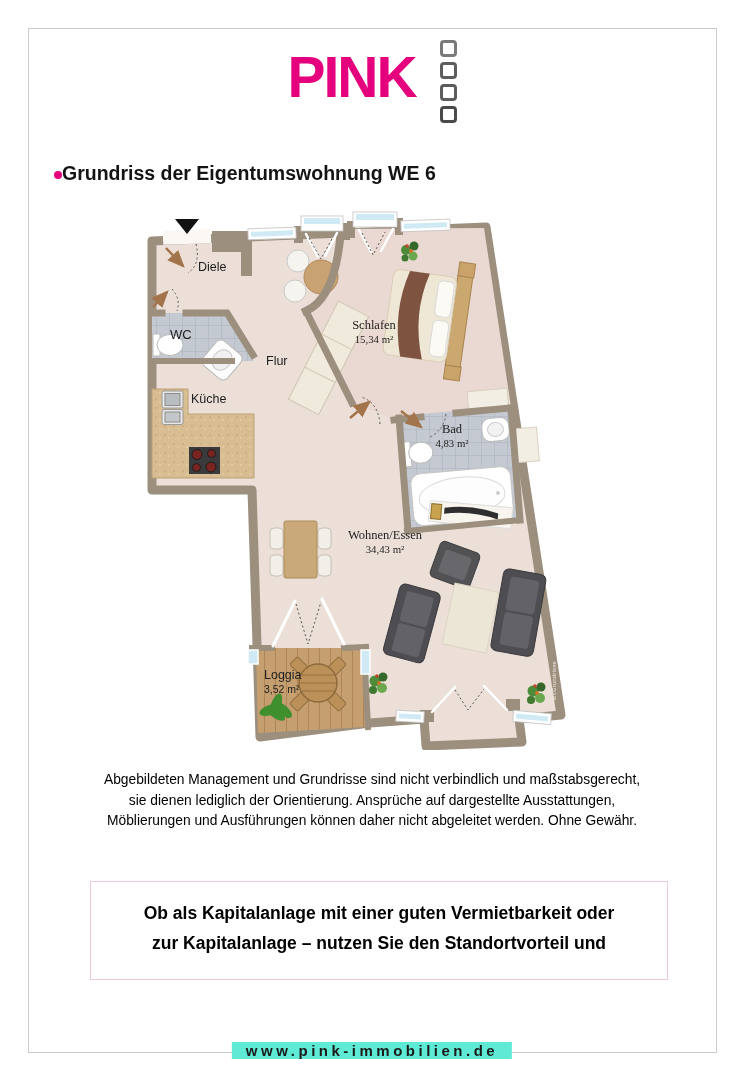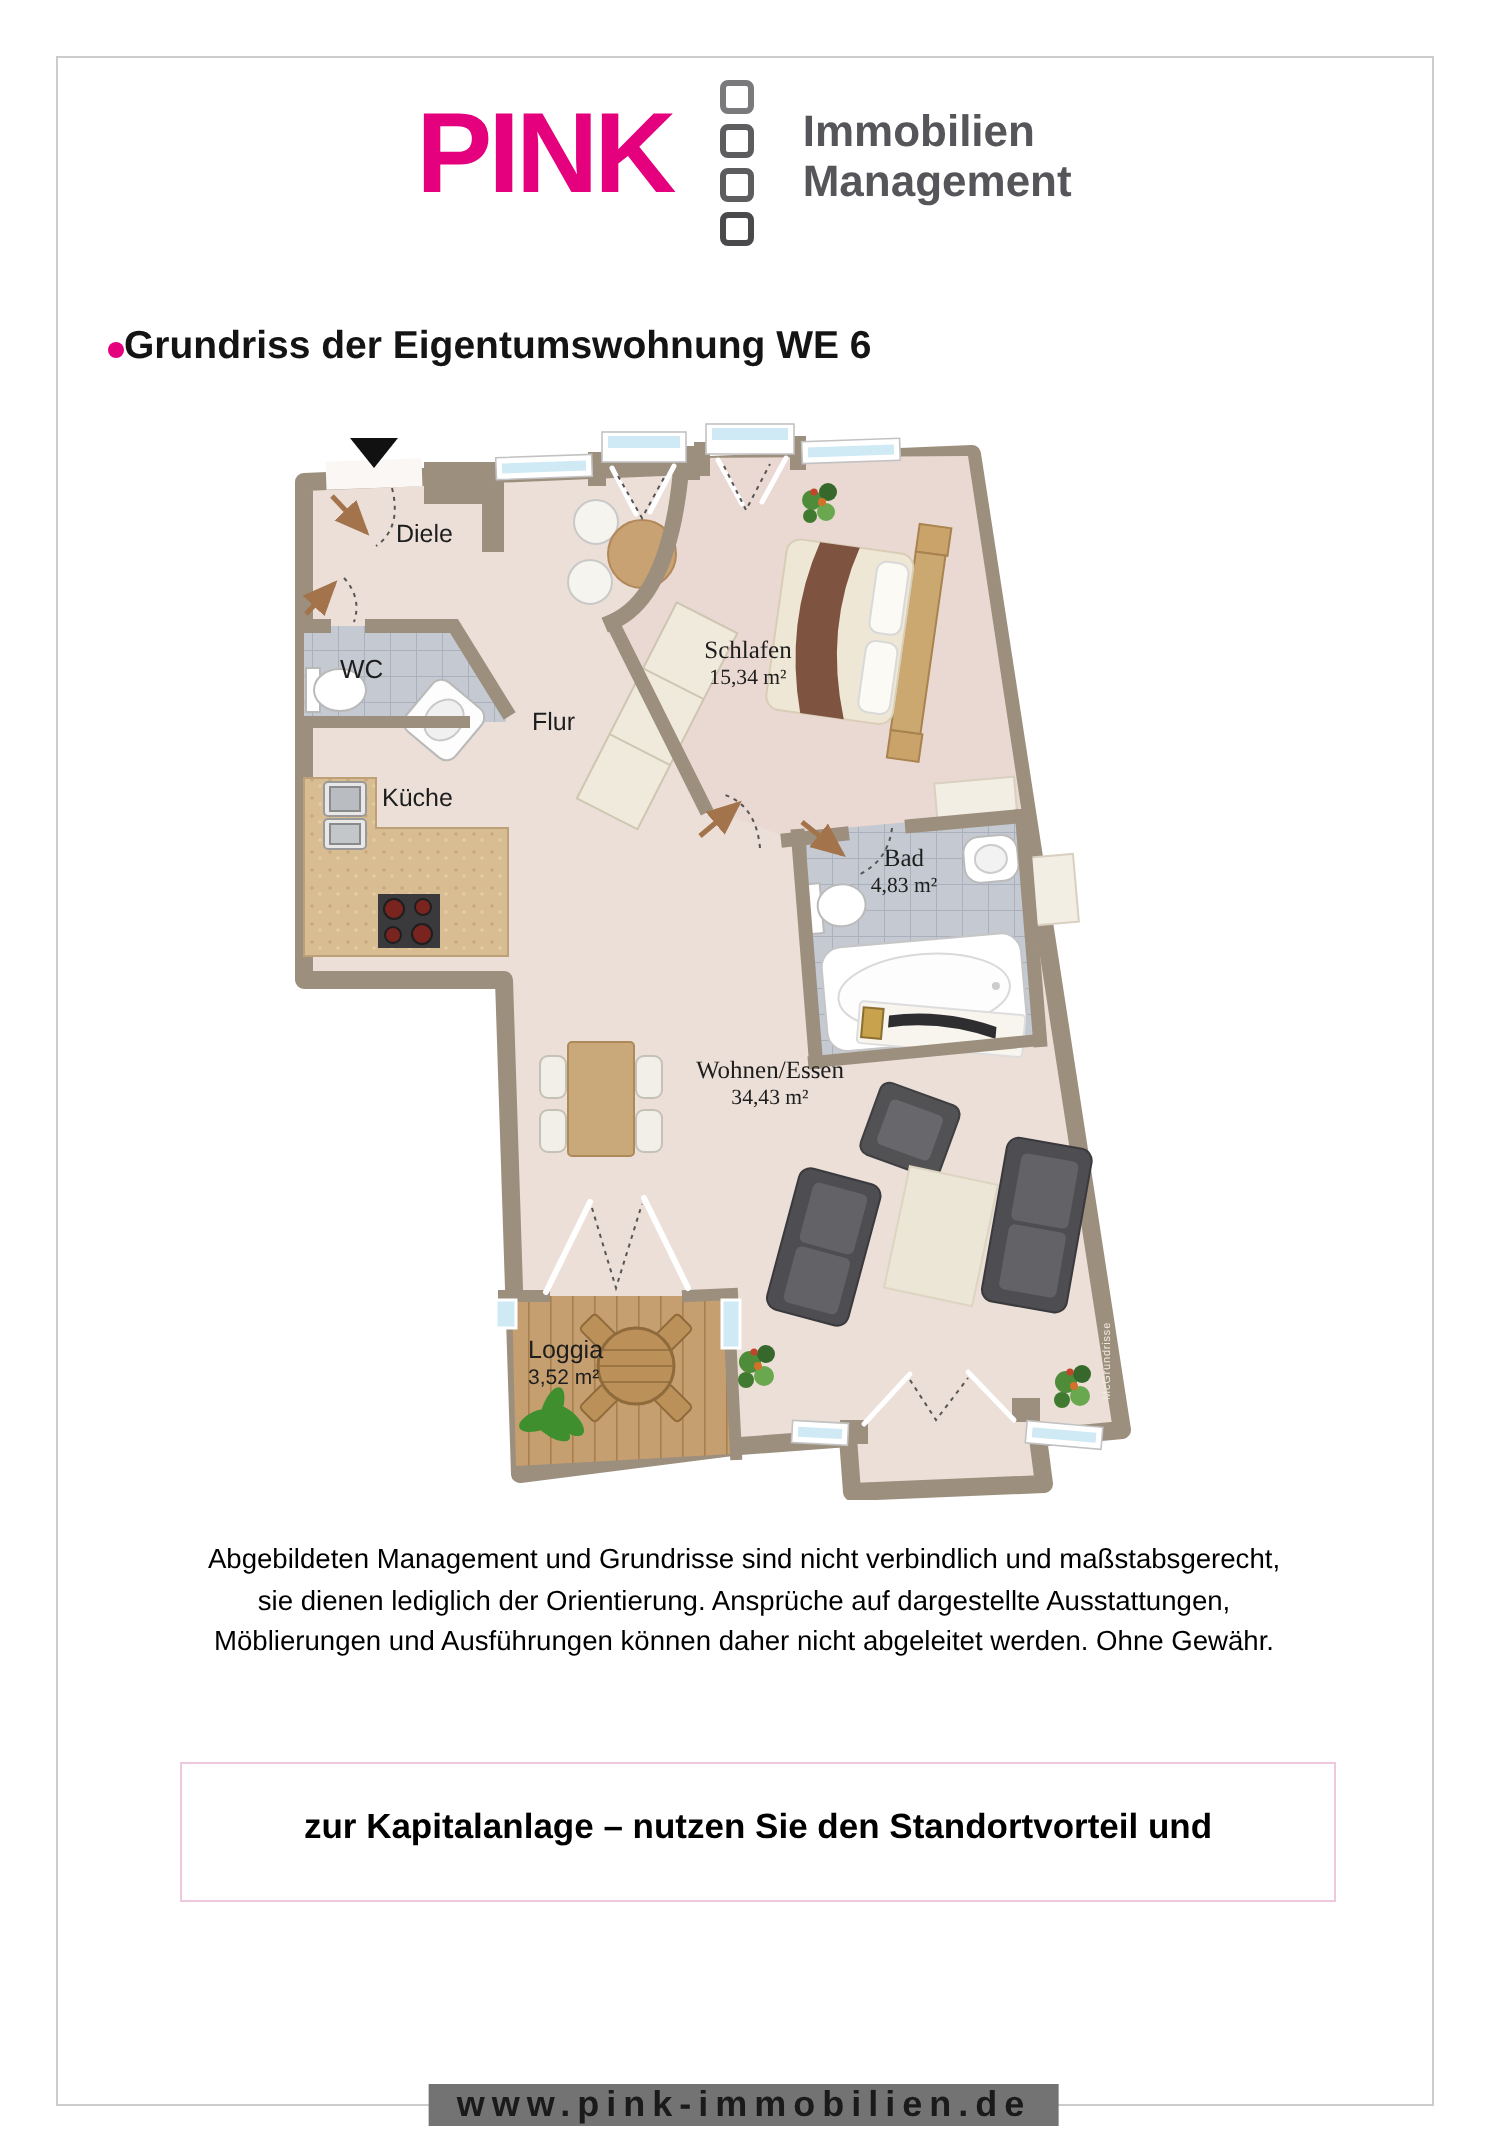--- a/index.html
+++ b/index.html
@@ -35,40 +35,36 @@
   }
   
   .disclaimer{position:absolute;top:770px;left:0;right:0;text-align:center;
     font-size:13.8px;line-height:20.5px;color:#000;z-index:2;}
   
   .highlight-box{position:absolute;left:90px;top:881px;width:560px;z-index:2;
     border:1px solid #eec9de;text-align:center;padding:17px 8px 21px;
     font-size:17.5px;font-weight:bold;line-height:29.5px;color:#000;}
   
   .footer{position:absolute;top:1042px;left:50%;transform:translateX(-50%);
-    background:#737373;padding:0 14px;font-size:18px;font-weight:bold;
+    background:#5eead4;padding:0 14px;font-size:15px;font-weight:bold;
     letter-spacing:3.5px;color:#1a1a1a;z-index:3;white-space:nowrap;}
 </style>
 </head>
 <body>
 
 <div class="page">
   <div class="page-border"></div>
 
   <header class="logo">
     <div class="logo-brand">PINK</div>
     <div class="logo-squares">
       <div class="logo-square"></div>
       <div class="logo-square"></div>
       <div class="logo-square"></div>
       <div class="logo-square"></div>
-    </div>
-    <div class="logo-company">
-      <div>Immobilien</div>
-      <div>Management</div>
     </div>
   </header>
 
   <div class="title-row">
     <span class="bullet"></span>
     <h1 class="page-title">Grundriss der Eigentumswohnung WE 6</h1>
   </div>
 
   <div class="floorplan">
     <svg width="452" height="540" viewBox="146 210 452 540">
@@ -356,17 +352,18 @@
     <div class="watermark">McGrundrisse</div>
   </div>
 
   <div class="disclaimer">
     <div>Abgebildeten Management und Grundrisse sind nicht verbindlich und maßstabsgerecht,</div>
     <div>sie dienen lediglich der Orientierung. Ansprüche auf dargestellte Ausstattungen,</div>
     <div>Möblierungen und Ausführungen können daher nicht abgeleitet werden. Ohne Gewähr.</div>
   </div>
 
   <div class="highlight-box">
+    <div>Ob als Kapitalanlage mit einer guten Vermietbarkeit oder</div>
     <div>zur Kapitalanlage – nutzen Sie den Standortvorteil und</div>
   </div>
 
   <div class="footer">www.pink-immobilien.de</div>
 </div>
 
 </body></html>

